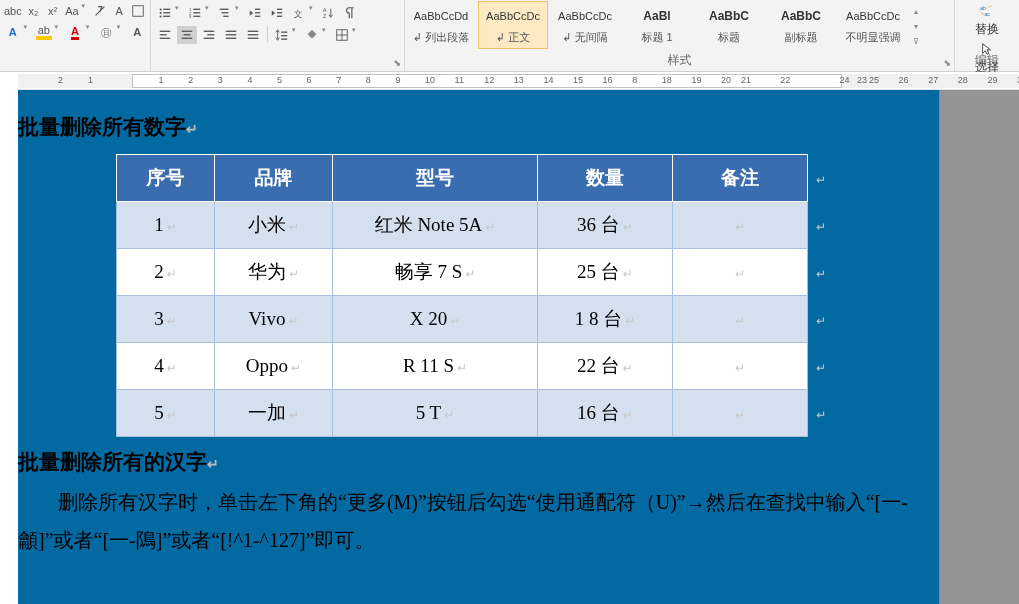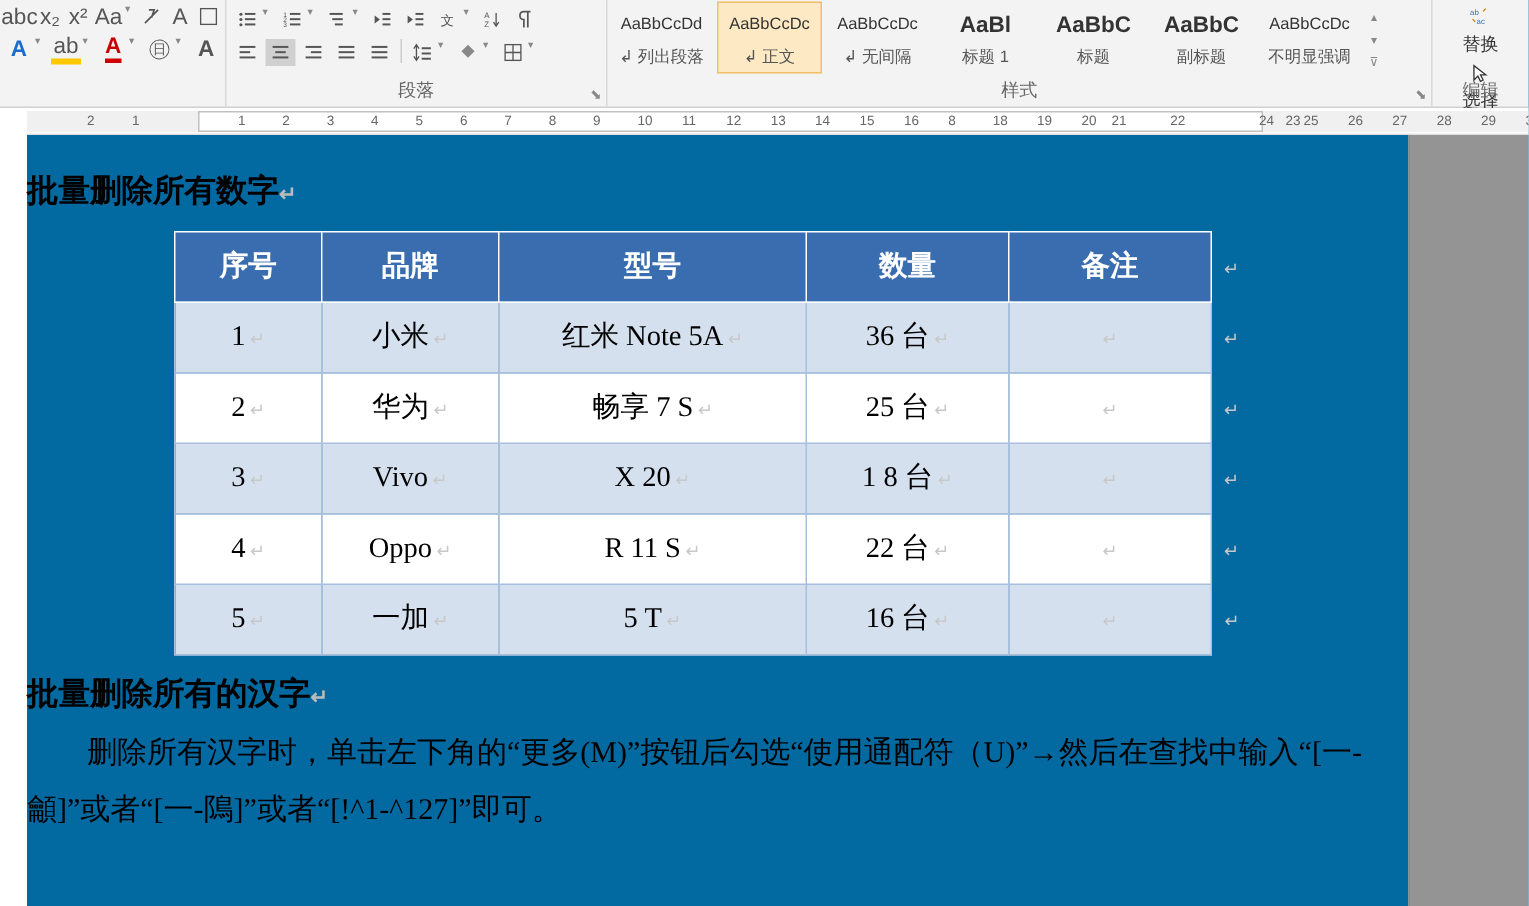--- a/index.html
+++ b/index.html
@@ -2,37 +2,37 @@
 <html><head>
 <meta charset="utf-8">
 <style>
 * { margin: 0; padding: 0; box-sizing: border-box; }
 body { font-family: "Microsoft YaHei", SimSun, sans-serif; background: #fff; width: 1019px; height: 604px; overflow: hidden; position: relative; }
 
 
 .ribbon { height: 72px; background: #f3f3f3; border-bottom: 1px solid #d0d0d0; display: flex; position: relative; }
 .ribbon-left { width: 150px; padding: 2px 4px; }
 .icon-row { display: flex; gap: 4px; margin-bottom: 3px; }
-.tiny-icon { width: 18px; height: 18px; display: flex; align-items: center; justify-content: center; font-size: 15px; color: #555; cursor: pointer; }
+.tiny-icon { width: 18px; height: 18px; display: flex; align-items: center; justify-content: center; font-size: 11px; color: #555; cursor: pointer; }
 .tiny-icon.red { color: #c00; }
 .tiny-icon svg { width: 14px; height: 14px; }
 .dd { width: 8px; font-size: 7px; color: #888; margin-left: -2px; }
 
 .para-section { width: 255px; border-left: 1px solid #d8d8d8; border-right: 1px solid #d8d8d8; padding: 2px; position: relative; }
 .para-icons { display: flex; flex-wrap: wrap; gap: 2px; padding: 2px; }
 .para-icon { width: 20px; height: 18px; display: flex; align-items: center; justify-content: center; cursor: pointer; }
 .para-icon svg { width: 14px; height: 14px; fill: #555; }
 .section-label { position: absolute; bottom: 2px; left: 0; right: 0; text-align: center; font-size: 12px; color: #666; }
 .launcher { position: absolute; bottom: 3px; right: 3px; font-size: 9px; color: #888; cursor: pointer; }
 
 .styles-section { flex: 1; border-right: 1px solid #d8d8d8; display: flex; position: relative; padding-bottom: 18px; }
 .style-item { width: 70px; height: 48px; border: 1px solid transparent; text-align: center; cursor: pointer; margin: 1px; padding-top: 2px; }
 .style-item.active { border-color: #f0c068; background: #fdeac4; }
 .style-preview { font-size: 11px; color: #333; height: 24px; overflow: hidden; display: flex; align-items: center; justify-content: center; }
-.style-preview.big { font-size: 15px; font-weight: bold; }
+.style-preview.big { font-size: 12px; font-weight: bold; }
 .style-name { font-size: 11px; color: #555; margin-top: 2px; }
 .style-scroll { width: 14px; display: flex; flex-direction: column; justify-content: space-around; padding: 4px 0; }
 .style-scroll div { font-size: 8px; color: #888; text-align: center; cursor: pointer; }
 
 .edit-section { width: 64px; padding: 2px; position: relative; }
 .edit-item { display: flex; align-items: center; gap: 3px; font-size: 12px; color: #333; padding: 2px 3px; cursor: pointer; flex-direction: column; }
 .edit-icon { width: 14px; height: 14px; }
 
 
 .ruler-container { display: flex; background: #fff; }
@@ -226,21 +226,20 @@
         <span class="dd">▾</span>
       <span class="para-icon">
           <svg viewBox="0 0 16 16">
             <rect x="2" y="2" width="12" height="12" stroke="#555" fill="none"></rect>
             <line x1="2" y1="8" x2="14" y2="8" stroke="#555"></line>
             <line x1="8" y1="2" x2="8" y2="14" stroke="#555"></line>
           </svg>
         </span>
         <span class="dd">▾</span>
     </div>
-    <div class="section-label">段落</div>
     <div class="launcher">⬊</div>
   </div>
 
   <div class="styles-section">
     <div id="styles-container" style="display:flex">
         <div class="style-item">
           <div class="style-preview">AaBbCcDd</div>
           <div class="style-name">↲ 列出段落</div>
         </div>
         <div class="style-item active">

